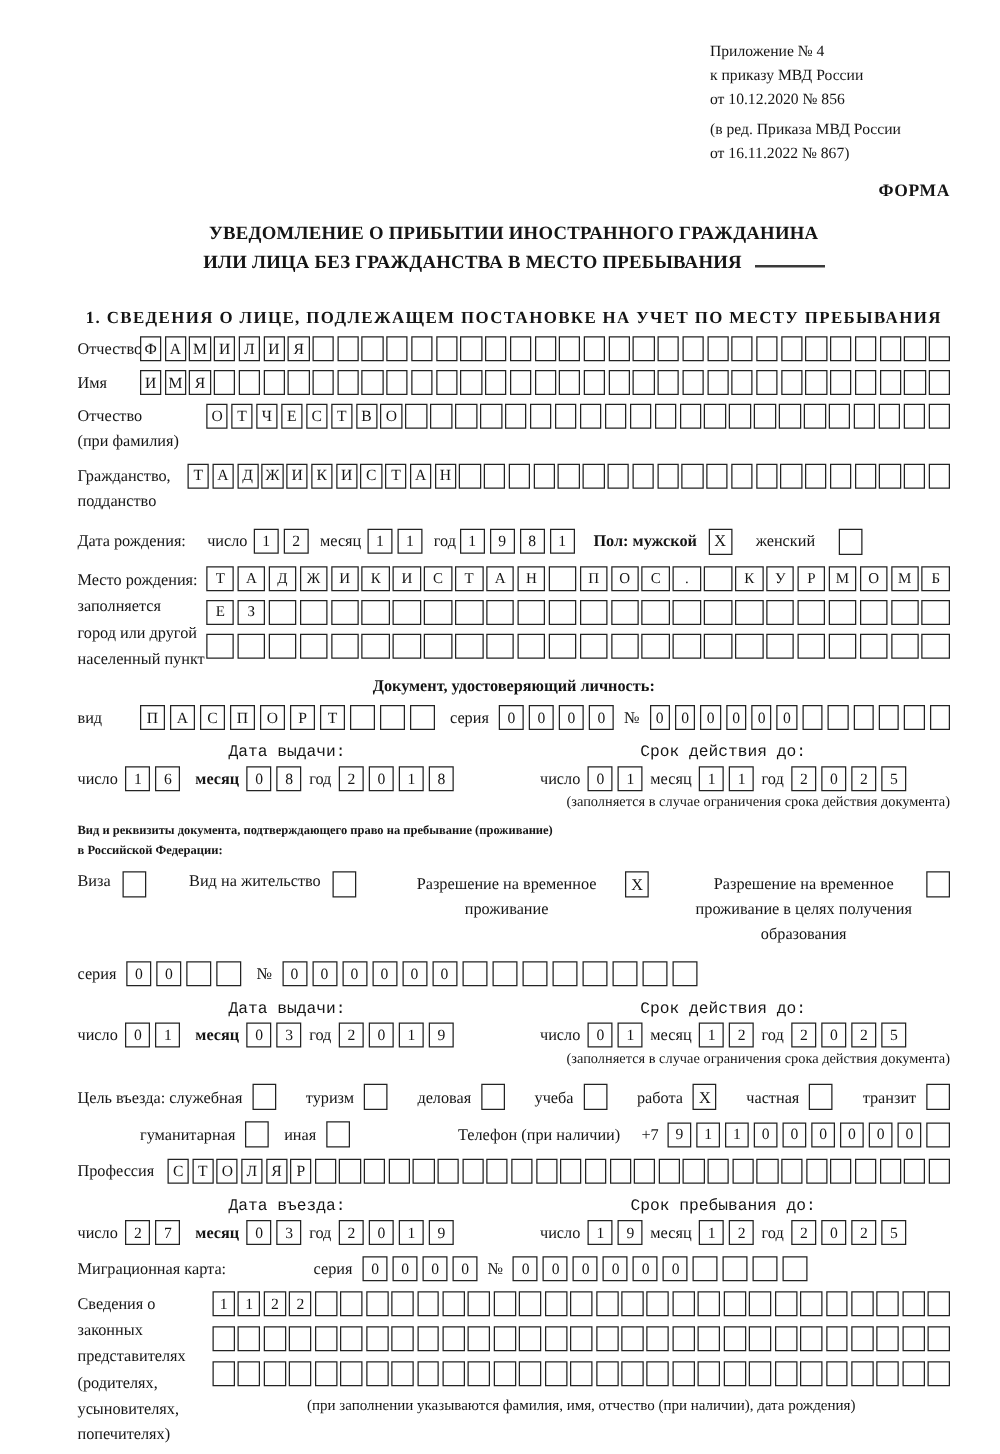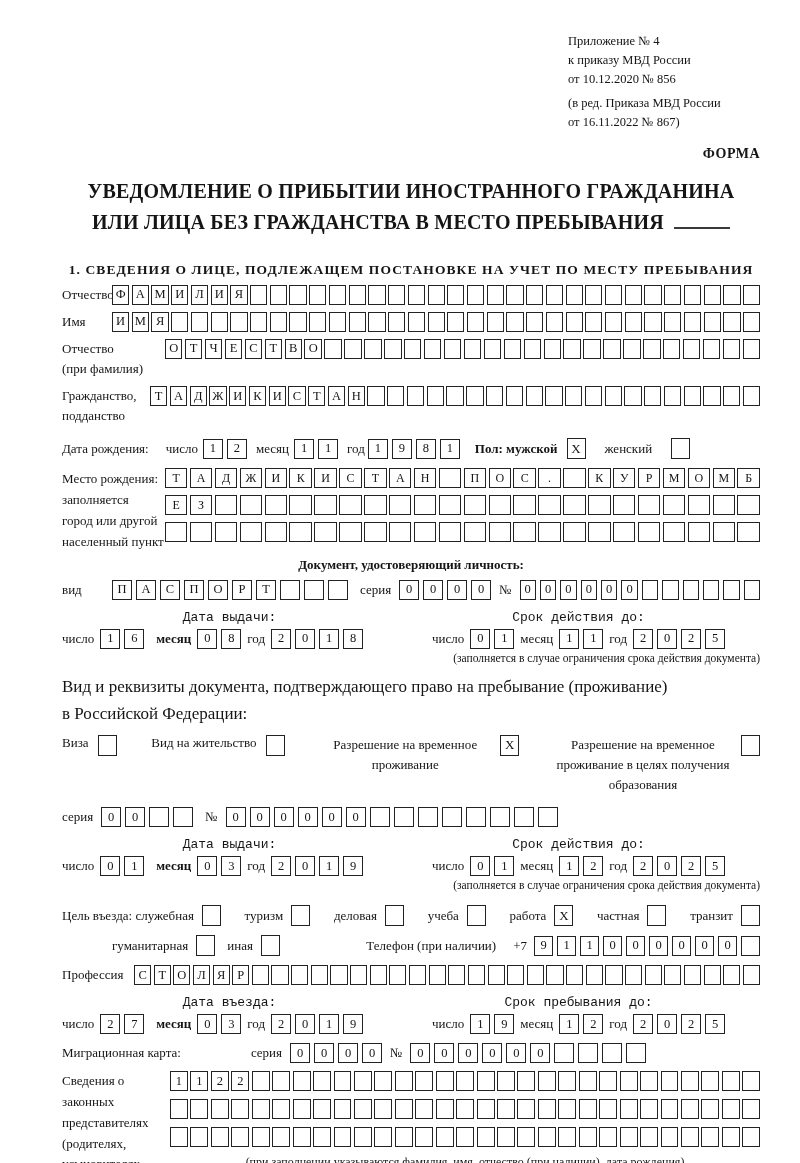--- a/index.html
+++ b/index.html
@@ -12,21 +12,21 @@
     padding:32px 40px 0 62px;
     overflow:hidden;
     position:relative;
     border-radius:26px;
   }
   
   .hdr { margin-left:auto; width:192px; font-size:12.5px; line-height:1.5; }
   .hdr .ed1 { margin-top:6px; }
   .forma { text-align:right; font-weight:bold; font-size:14px; margin-top:14px; letter-spacing:.5px; }
   
-  .title { text-align:center; font-weight:bold; font-size:20px; line-height:1.55; margin-top:14px; letter-spacing:.2px; }
+  .title { text-align:center; font-weight:bold; font-size:15px; line-height:1.55; margin-top:14px; letter-spacing:.2px; }
   .blank-line { display:inline-block; width:56px; border-bottom:2px solid #3a3a3a; margin-left:10px; vertical-align:baseline; }
   .sec-h { font-weight:bold; font-size:13.5px; margin-top:24px; text-align:center; white-space:nowrap; letter-spacing:1.1px; }
   
   .row { display:flex; align-items:center; margin-top:7px; font-size:13px; }
   .row.top { align-items:flex-start; }
   .lbl { flex:none; }
   .lbl2 { line-height:1.55; }
   .cells { display:flex; gap:2.5px; flex:1; min-width:0; }
   .cells.fx { flex:none; }
   .cells.fx .cell { flex:none; width:19px; }
@@ -54,21 +54,21 @@
   .dcol.right { width:52%; }
   .dhead { text-align:center; margin-bottom:4px;font-family:Liberation Mono, monospace; }
   .dnote { text-align:right; font-size:11.5px; margin-top:3px; }
   
   .bp { display:flex; margin-top:9px; font-size:13px; }
   .bp-lbl { width:103px; flex:none; line-height:1.62; }
   .bp-rows { flex:1; min-width:0; }
   .bp-rows .cells { margin-bottom:7px; }
   .bp-rows .cell { font-size:12px; }
   .doc-h { text-align:center; font-weight:bold; font-size:13px; margin-top:4px; }
-  .txt { font-size:17px; margin-top:9px; line-height:1.6; }
+  .txt { font-size:10px; margin-top:9px; line-height:1.6;font-weight:bold; }
   
   .opts { display:flex; align-items:flex-start; justify-content:space-between; margin-top:8px; font-size:13px; }
   .opt { display:flex; align-items:flex-start; gap:9px; }
   .olbl-c { text-align:center; line-height:1.55; }
   .mw170 { max-width:172px; }
   .mw178 { max-width:178px; }
   
   .purp { display:flex; align-items:center; justify-content:space-between; margin-top:14px; font-size:13px; }
   .pp { display:flex; align-items:center; gap:8px; }
   .purp2 { display:flex; align-items:center; margin-top:9px; font-size:13px; padding-left:50px; }

